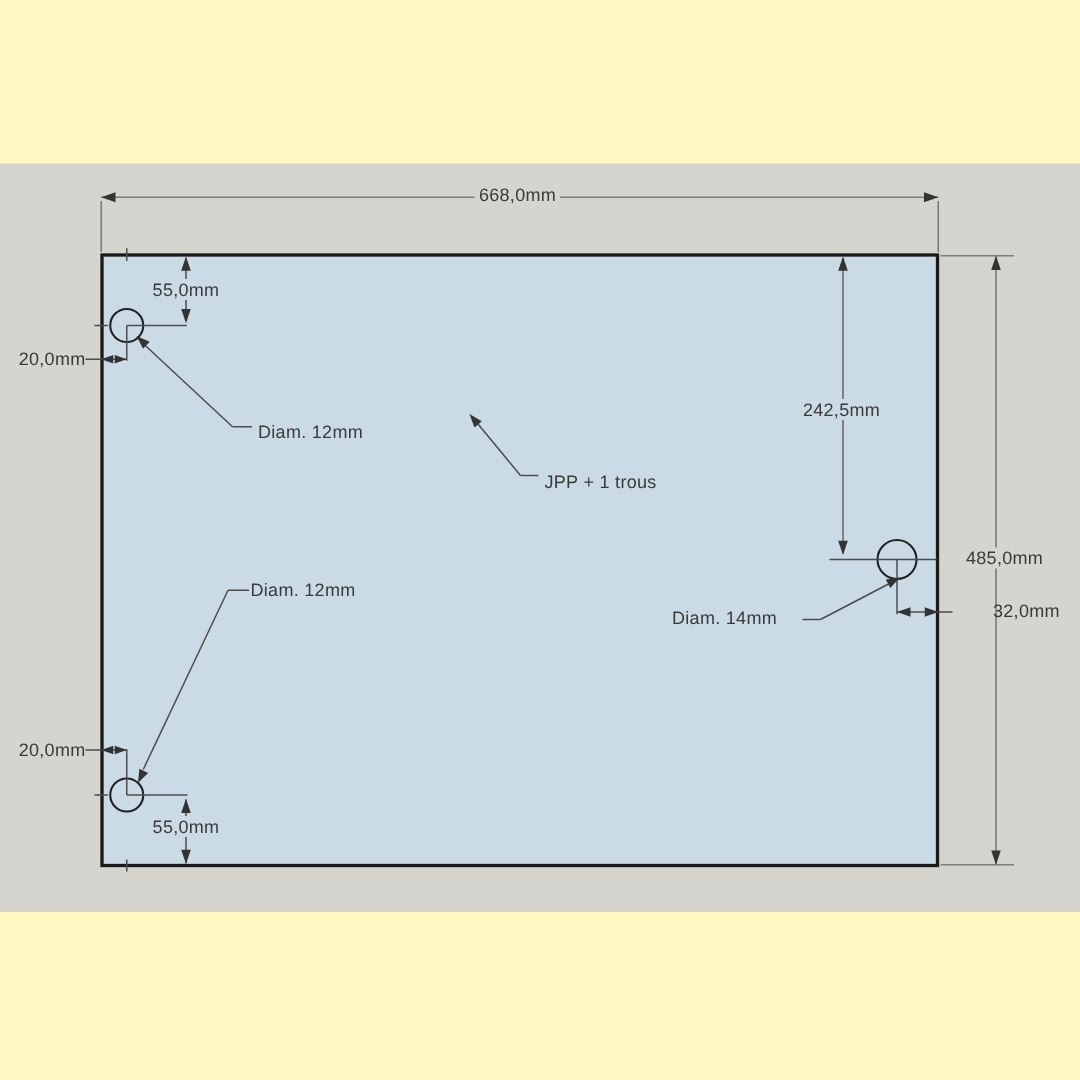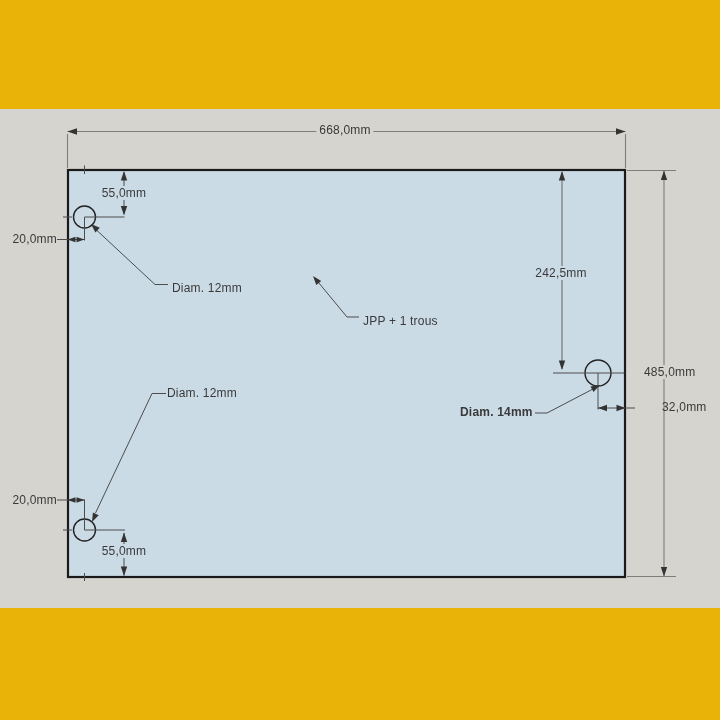--- a/index.html
+++ b/index.html
@@ -1,21 +1,21 @@
 <!DOCTYPE html>
 <html><head>
 <meta charset="utf-8">
 <style>
   * { margin: 0; padding: 0; box-sizing: border-box; }
   html, body { width: 720px; height: 720px; background: #ffffff; overflow: hidden; }
   .canvas {
     position: relative;
     width: 720px;
     height: 720px;
-    background: #eab308;
+    background: #fef9c3;
     font-family: "Liberation Sans", "DejaVu Sans", sans-serif;
   }
   .paper {
     position: absolute;
     left: 0; top: 109px;
     width: 720px; height: 499px;
     background: #d5d4cf;
   }
   svg.drawing {
     position: absolute;
@@ -145,17 +145,17 @@
   <div class="lbl right-anchor" style="left:57px; top:239px;">20,0mm</div>
 
   <div class="lbl center on-blue" style="left:124px; top:551px;">55,0mm</div>
 
   <div class="lbl right-anchor" style="left:57px; top:500px;">20,0mm</div>
 
   <div class="lbl left-anchor" style="left:172px; top:288px;">Diam. 12mm</div>
 
   <div class="lbl left-anchor" style="left:167px; top:393px;">Diam. 12mm</div>
 
-  <div class="lbl left-anchor" style="left:460px; top:412px;font-weight:bold;">Diam. 14mm</div>
+  <div class="lbl left-anchor" style="left:448px; top:412px;">Diam. 14mm</div>
 
   <div class="lbl left-anchor" style="left:363px; top:321px;">JPP + 1 trous</div>
 
 </div>
 
 </body></html>

